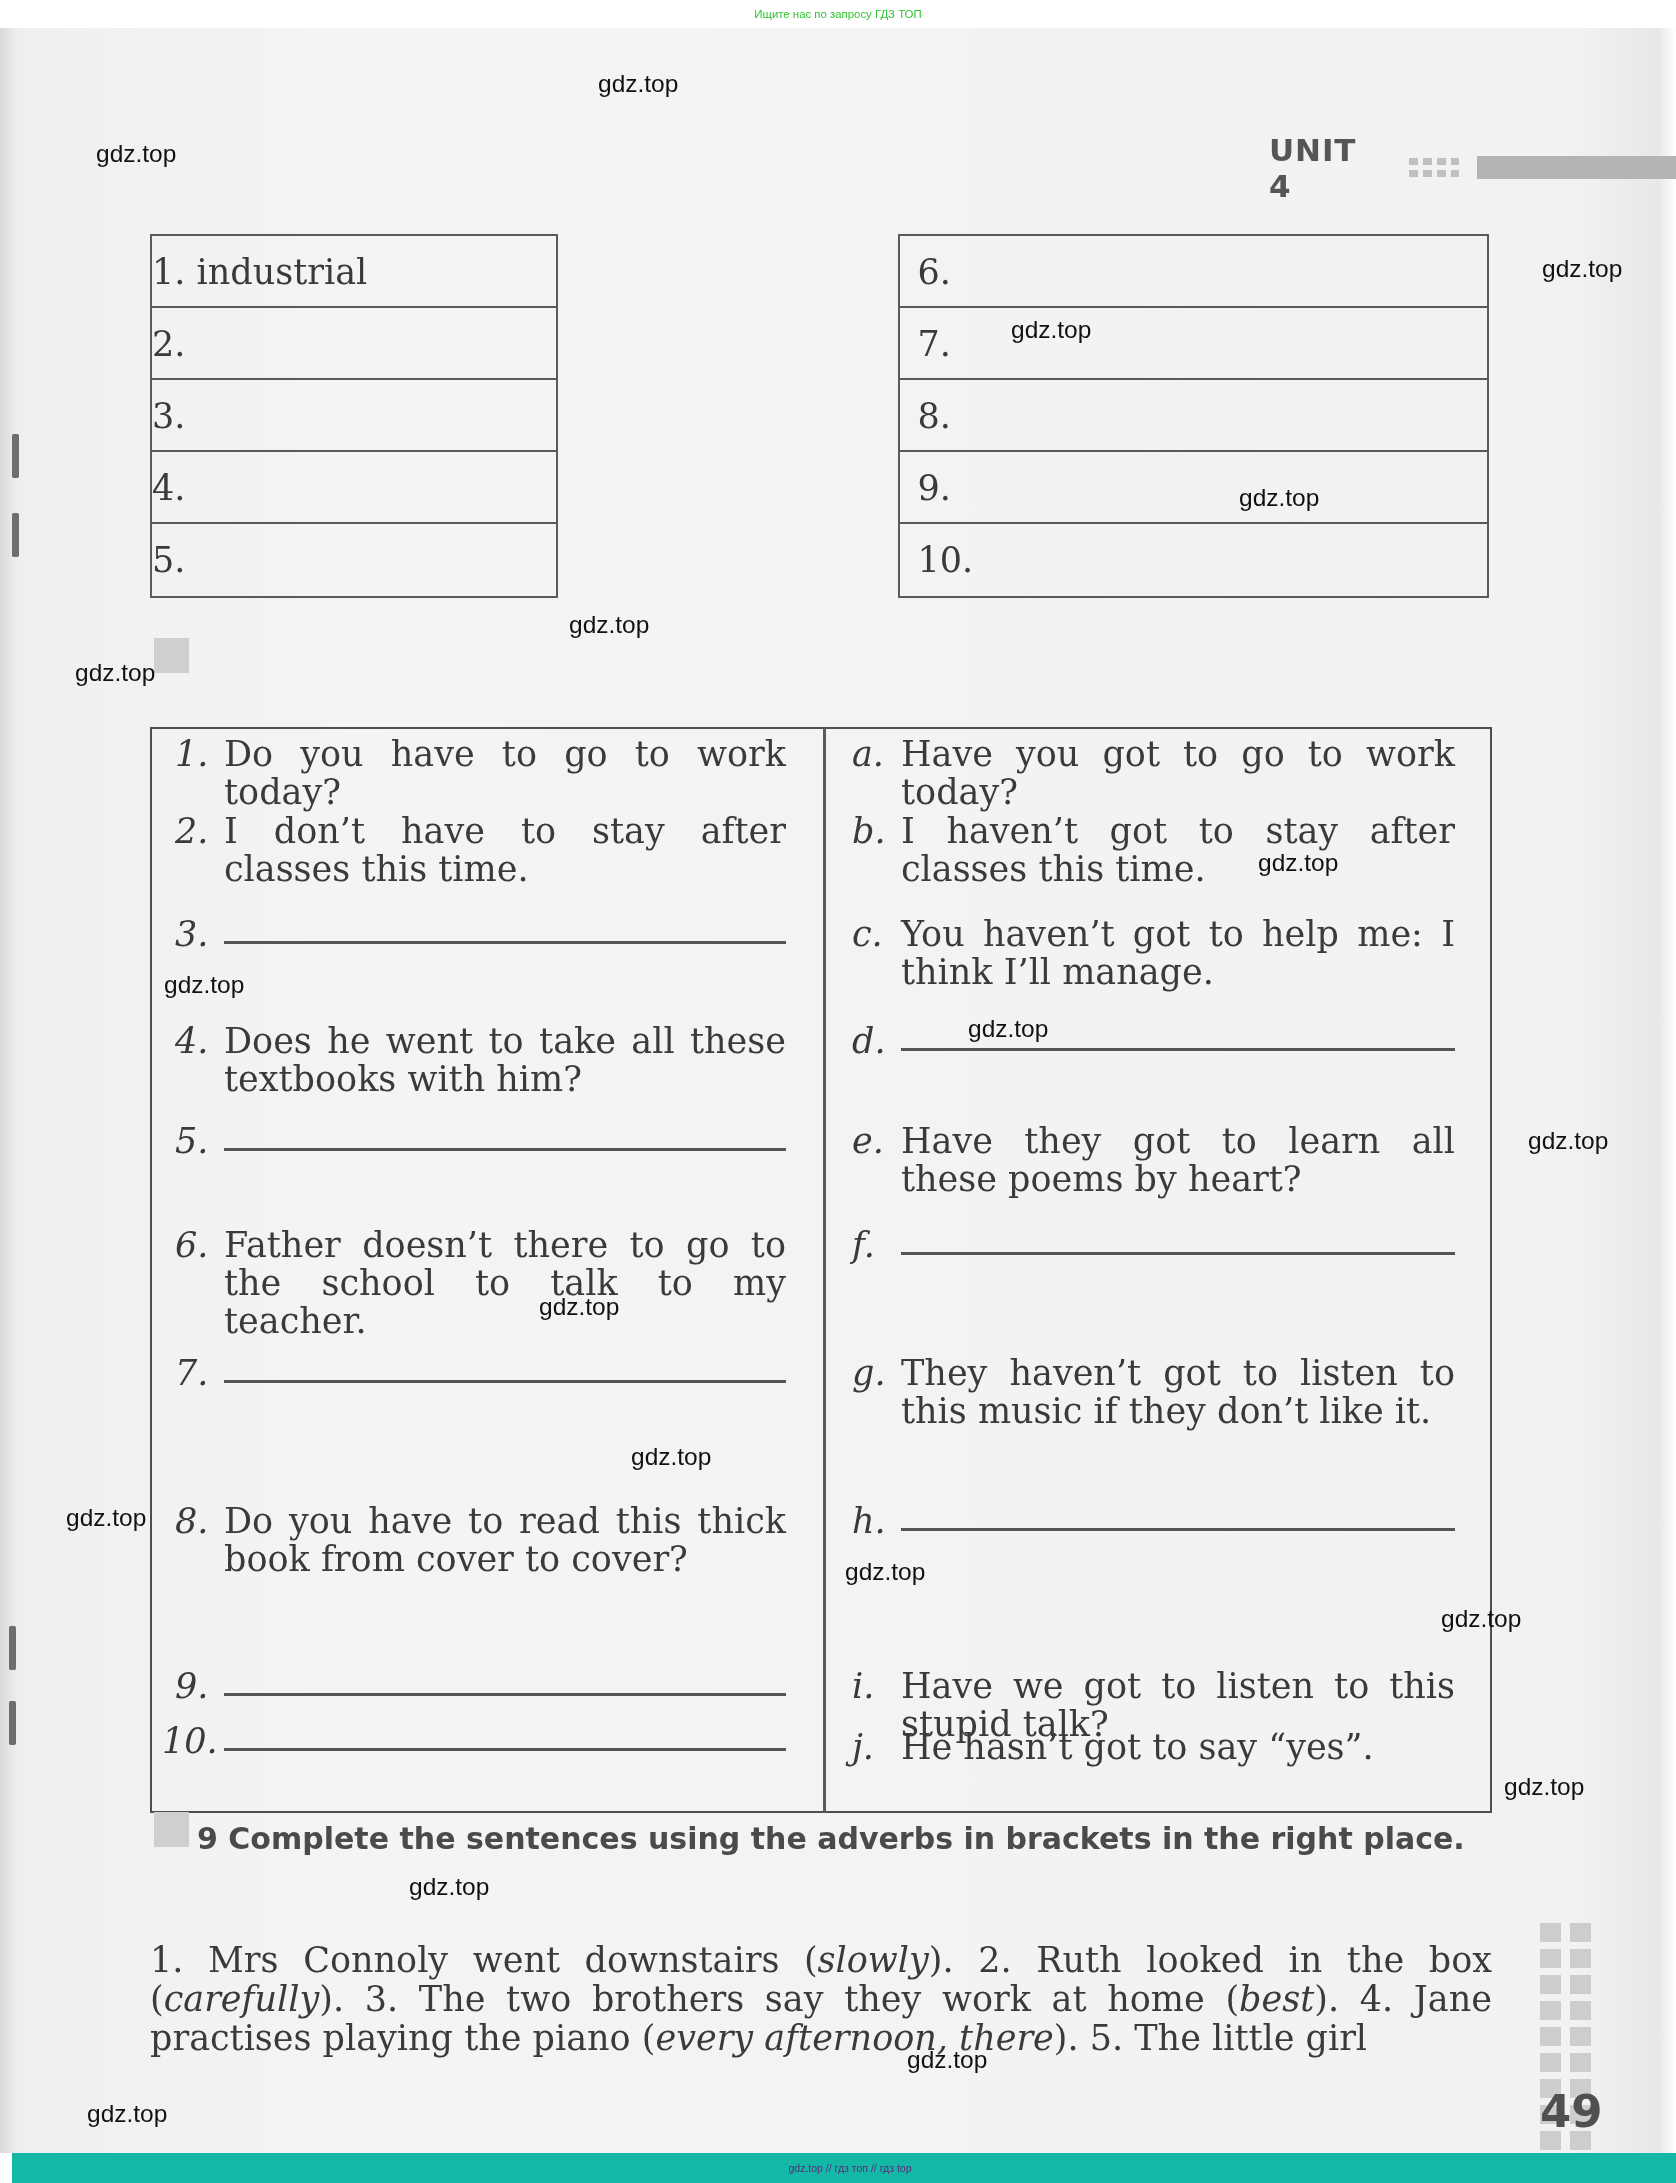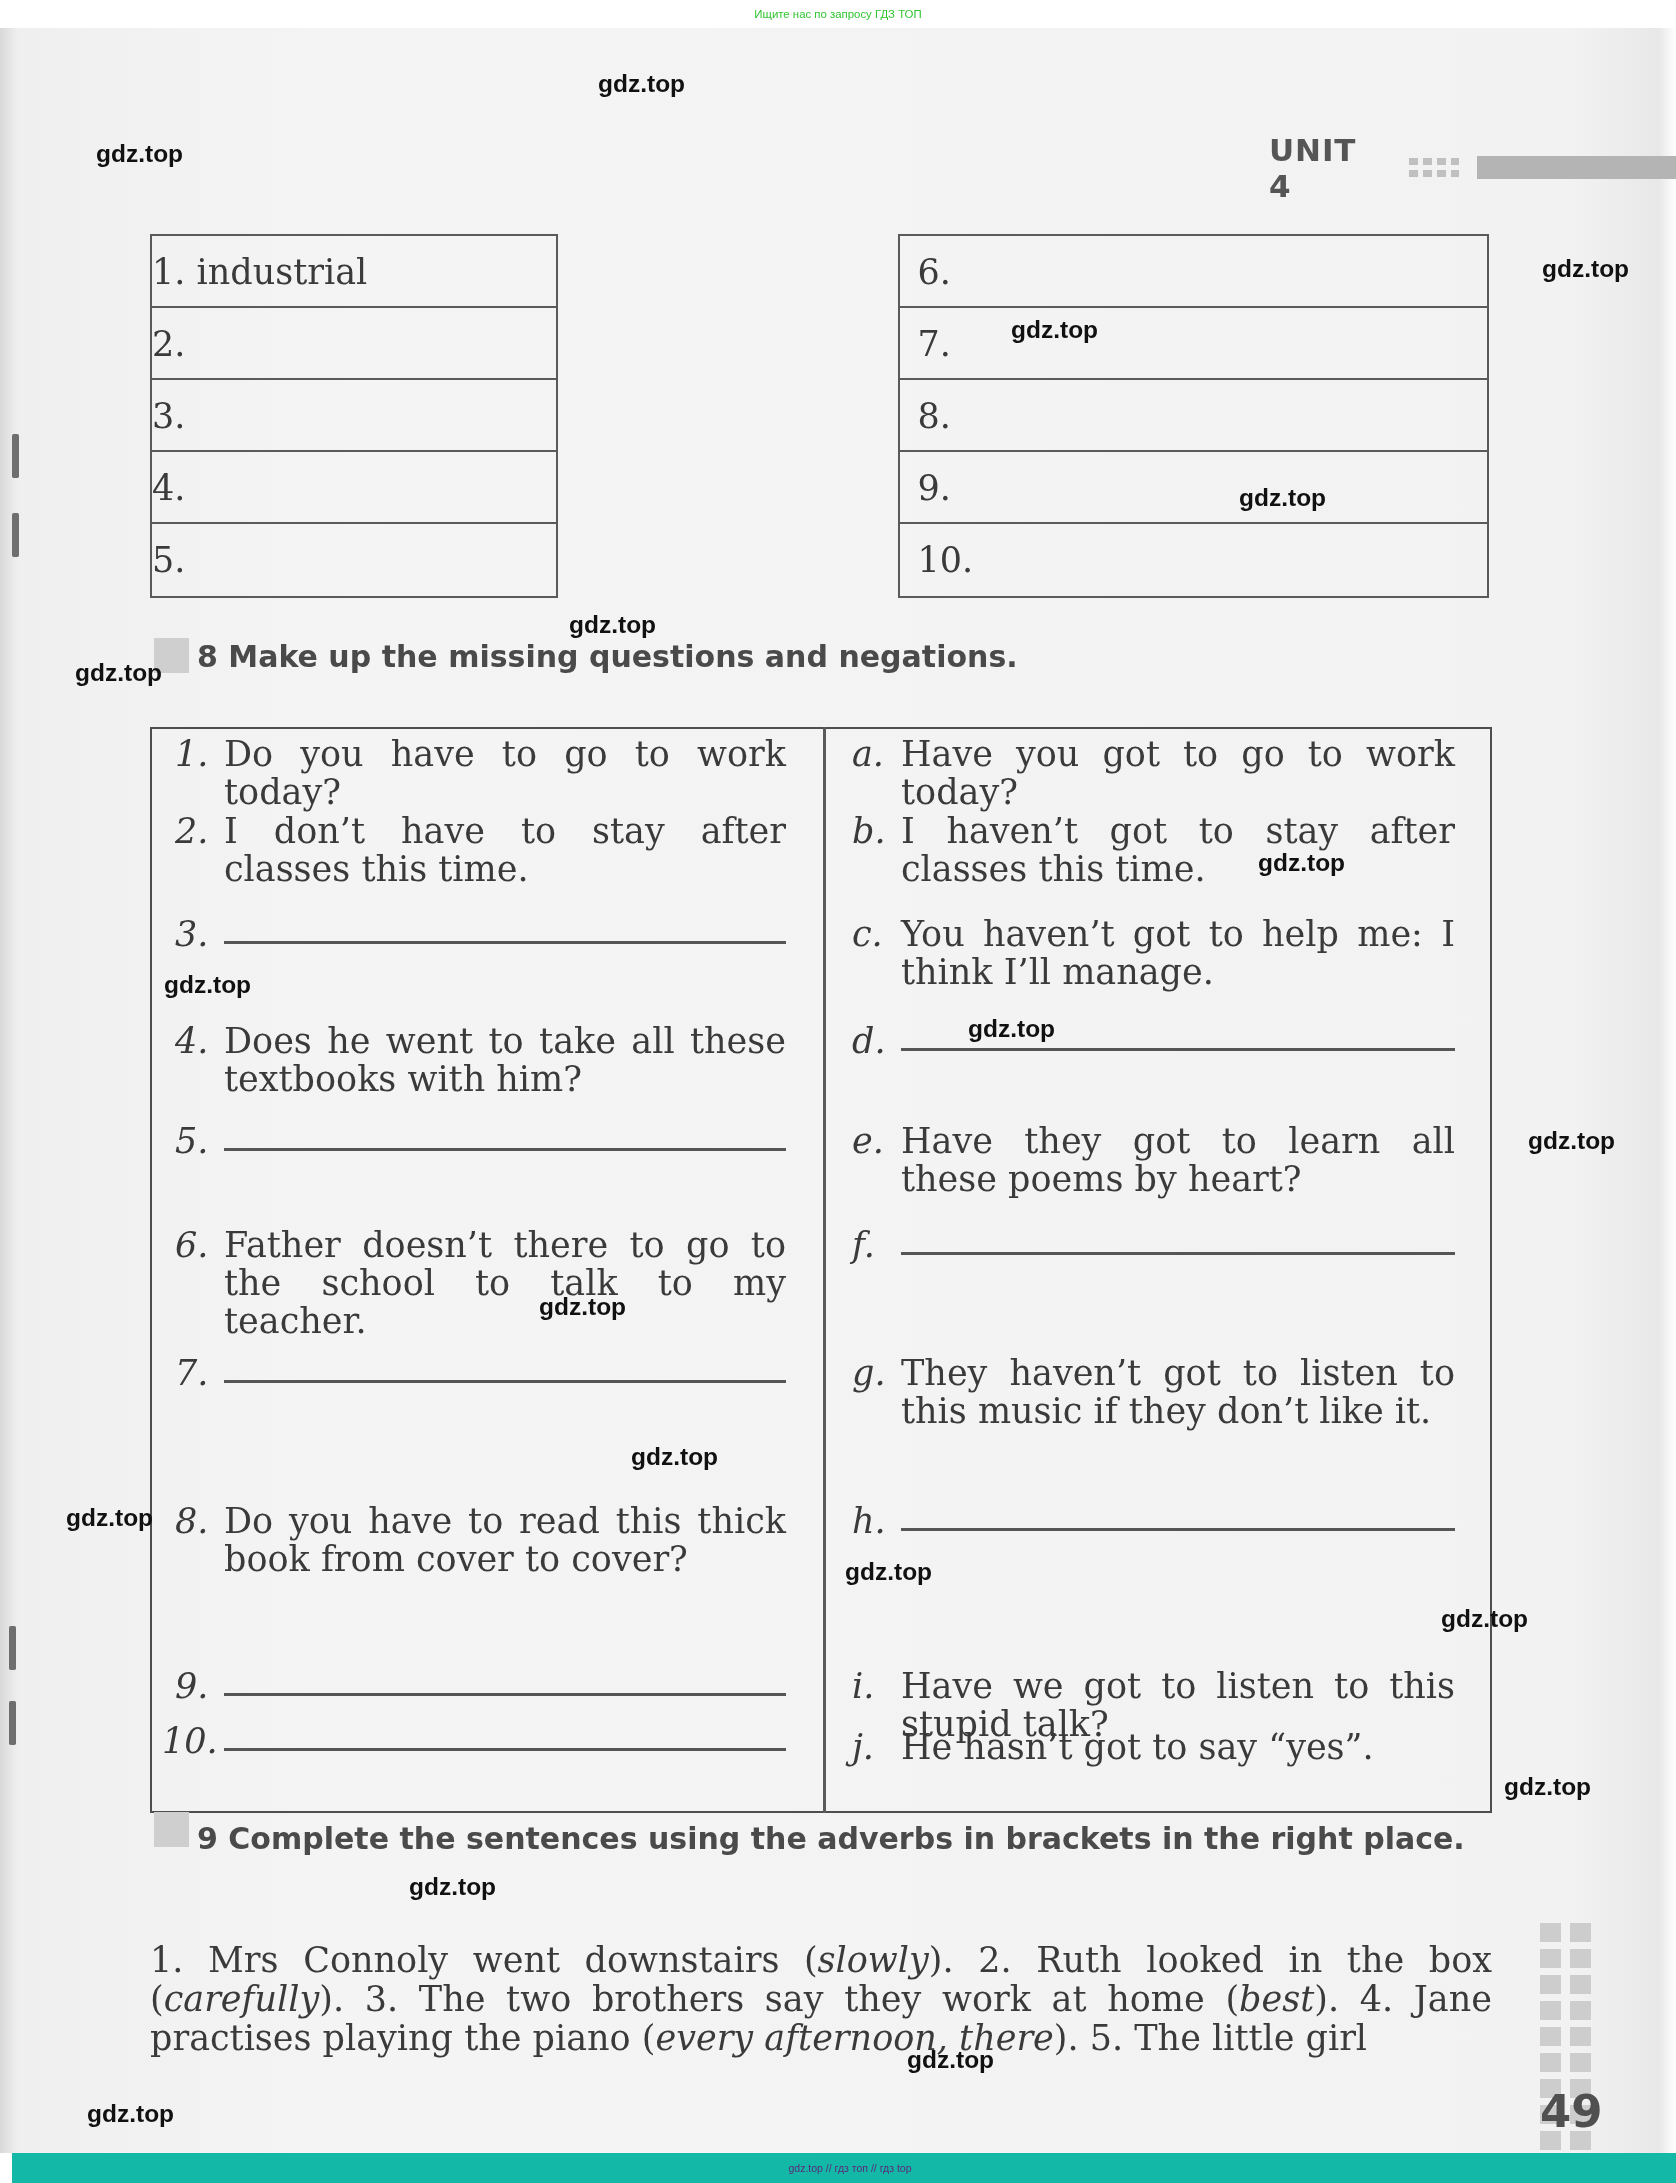--- a/index.html
+++ b/index.html
@@ -78,21 +78,20 @@
     text-align: justify;
   }
   .item .num { position: absolute; left: 0; top: 0; font-style: italic; }
   .item .txt { display: block; margin-left: 49px; }
   .blank-line {
     display: block; margin-left: 49px; margin-top: 26px; height: 2.6px; background: #555;
   }
   .watermark {
     position: absolute; font-family: "Liberation Sans", sans-serif; font-size: 24.5px;
     color: #111111;
-    font-weight: bold;
   }
   .ex9-text {
     position: absolute; left: 150px; top: 1913px; width: 1342px;
     font-size: 35px; line-height: 39px; color: #3a3a3a; text-align: justify;
   }
   .page-num {
     position: absolute; left: 1540px; top: 2057px; font-family: "DejaVu Sans", sans-serif;
     font-weight: bold; font-size: 45px; color: #505050;
   }
   .side-grid {
@@ -138,24 +137,20 @@
   </div>
   <div class="ex7-table ex7-right">
     <div class="ex7-cell">6.</div>
     <div class="ex7-cell">7.</div>
     <div class="ex7-cell">8.</div>
     <div class="ex7-cell">9.</div>
     <div class="ex7-cell">10.</div>
   </div>
 
   <div class="ex-square" style="left:154px; top:610px;"></div>
-  <div class="exercise-head" style="left:197px; top:611px;">
-    <span>8</span>
-    <span>Make up the missing questions and negations.</span>
-  </div>
 
   <div class="ex8-box"></div>
   <div class="ex8-divider"></div>
 
   <div class="item" style="left:175px; top:707px; width:611px;">
     <span class="num">1.</span>
     <span class="txt">Do you have to go to work today?</span>
   </div>
   <div class="item" style="left:175px; top:784px; width:611px;">
     <span class="num">2.</span>

